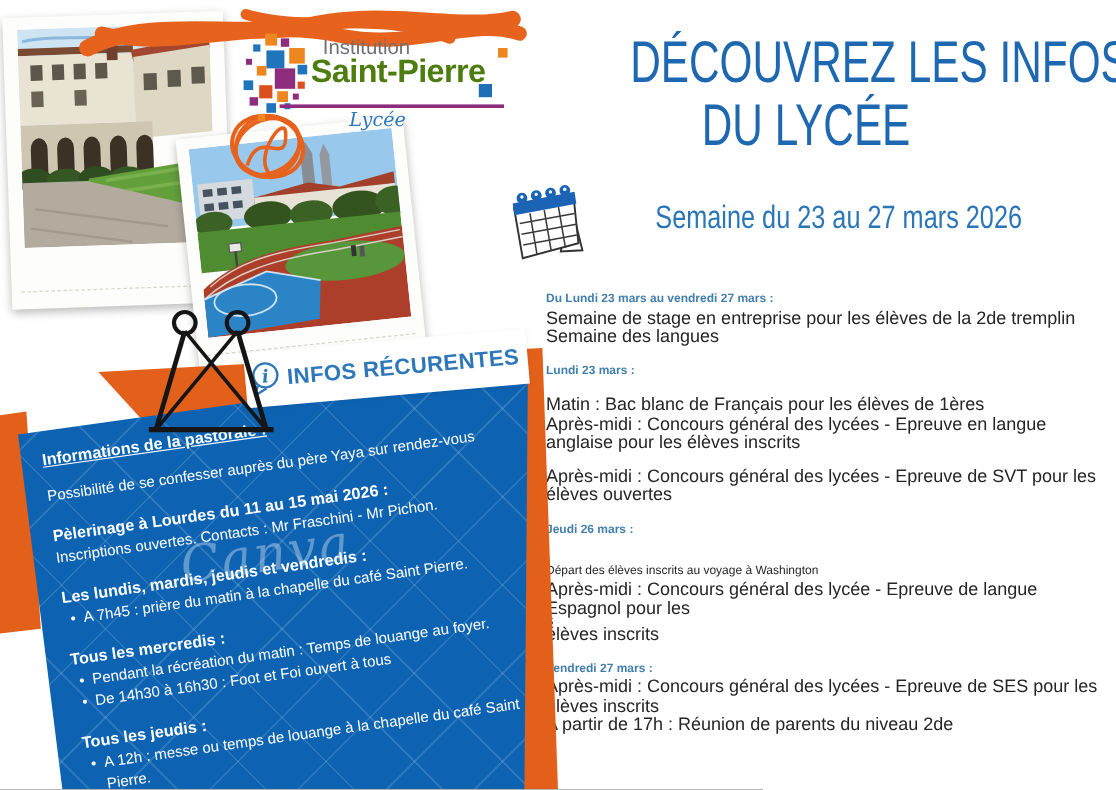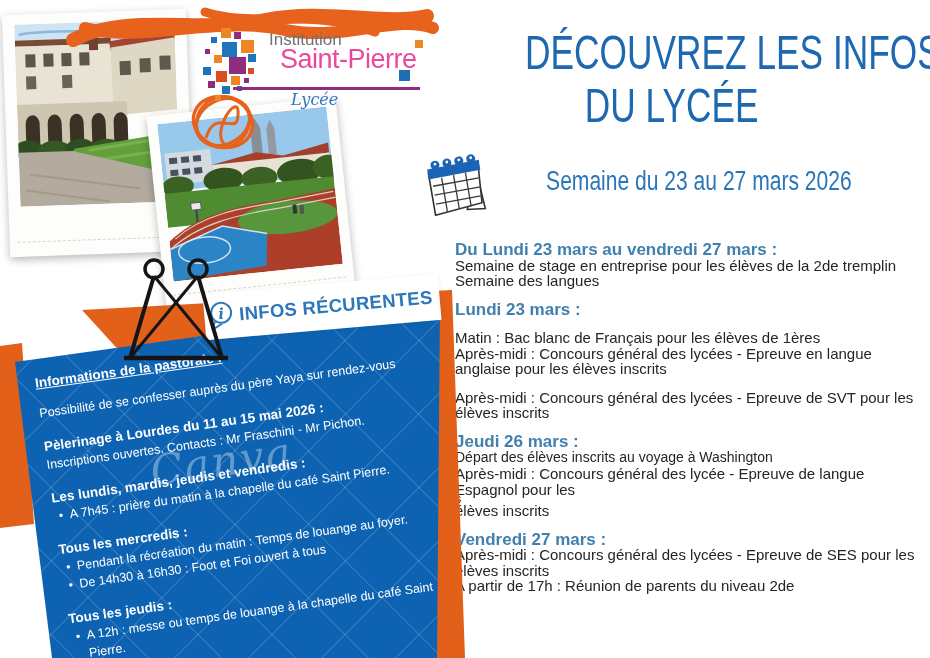--- a/index.html
+++ b/index.html
@@ -14,42 +14,42 @@
 
   
   .scribble-top{position:absolute;left:55px;top:0;z-index:4;}
   .scribble-ball{position:absolute;left:188px;top:86px;z-index:5;}
 
   
   .logo{position:absolute;left:203px;top:26px;width:235px;height:100px;z-index:6;}
   .mosaic{position:absolute;left:0;top:2px;width:62px;height:80px;}
   .mosaic i{position:absolute;display:block;}
   .logo-institution{position:absolute;left:66px;top:4px;font-size:17px;color:#6f7073;}
-  .logo-name{position:absolute;left:77px;top:18px;font-size:27px;color:#ec4899;letter-spacing:-.5px;font-weight:400;}
+  .logo-name{position:absolute;left:56px;top:18px;font-size:27px;color:#4d7c0f;letter-spacing:-.5px;font-weight:700;}
   .logo-underline{position:absolute;left:30px;top:61px;width:187px;height:2.5px;background:#8e2c7e;}
   .logo-sub{position:absolute;left:88px;top:64px;font-family:"DejaVu Serif",serif;font-style:italic;
             font-size:16px;color:#2e77c0;}
   .logo-dot{position:absolute;left:196px;top:44px;width:11px;height:11px;background:#1f6fb8;}
   .logo-dot2{position:absolute;left:212px;top:14px;width:8px;height:8px;background:#ee8722;}
 
   
   .title{position:absolute;left:418px;top:26px;width:508px;text-align:center;color:#1d68b0;
          font-size:49px;line-height:53px;font-weight:400;z-index:2;}
   .title span{display:inline-block;transform:scaleX(.72);white-space:nowrap;}
   .week{position:absolute;left:468px;top:166px;width:462px;text-align:center;color:#2a76b8;
         font-size:27px;font-weight:400;z-index:2;}
   .week span{display:inline-block;transform:scaleX(.78);white-space:nowrap;}
   .calendar{position:absolute;left:420px;top:148px;z-index:2;}
 
   
   .agenda{position:absolute;left:455px;top:242px;width:470px;z-index:2;}
   .agenda-sec{margin-bottom:13px;}
-  .agenda-head{color:#417fae;font-weight:700;font-size:17px;line-height:15.5px;}
+  .agenda-head{color:#417fae;font-weight:700;font-size:10px;line-height:15.5px;}
   .agenda-line{color:#262424;font-size:15px;line-height:15.5px;}
-  .agenda-line.em{font-size:14px;line-height:17px;}
+  .agenda-line.em{font-size:10px;line-height:17px;margin-top:18px;}
   .agenda-line.stray-s{line-height:7px;font-size:12.5px;margin-top:-1px;}
 
   
   .orange-shapes{position:absolute;left:0;top:0;z-index:5;pointer-events:none;}
 
   
   .blue-card{position:absolute;left:0;top:285px;width:470px;height:373px;z-index:6;
      background:
        repeating-linear-gradient(45deg,rgba(255,255,255,.13) 0 1.5px,transparent 1.5px 52px),
        repeating-linear-gradient(-45deg,rgba(255,255,255,.13) 0 1.5px,transparent 1.5px 52px),
@@ -228,21 +228,21 @@
         <div class="agenda-line">Semaine des langues</div>
       </div>
       <div class="agenda-sec">
         <div class="agenda-head">Lundi 23 mars :</div>
       </div>
       <div class="agenda-sec">
         <div class="agenda-line">Matin : Bac blanc de Français pour les élèves de 1ères</div>
         <div class="agenda-line">Après-midi : Concours général des lycées - Epreuve en langue anglaise pour les élèves inscrits</div>
       </div>
       <div class="agenda-sec">
-        <div class="agenda-line">Après-midi : Concours général des lycées - Epreuve de SVT pour les élèves inscrits</div>
+        <div class="agenda-line">Après-midi : Concours général des lycées - Epreuve de SVT pour les élèves ouvertes</div>
       </div>
       <div class="agenda-sec">
         <div class="agenda-head">Jeudi 26 mars :</div>
         <div class="agenda-line em">Départ des élèves inscrits au voyage à Washington</div>
         <div class="agenda-line">Après-midi : Concours général des lycée - Epreuve de langue Espagnol pour les</div>
         <div class="agenda-line stray-s">s</div>
         <div class="agenda-line">élèves inscrits</div>
       </div>
       <div class="agenda-sec">
         <div class="agenda-head">Vendredi 27 mars :</div>

